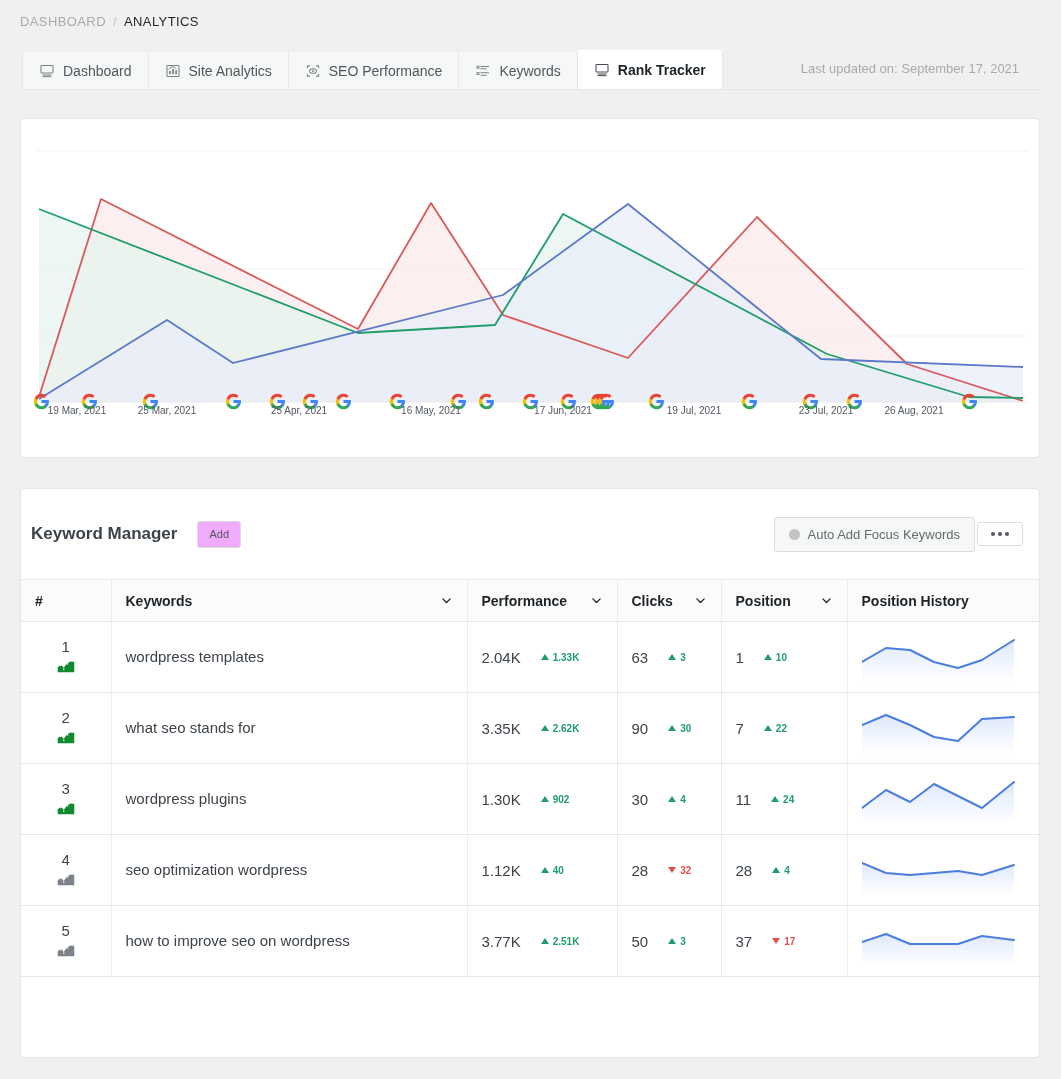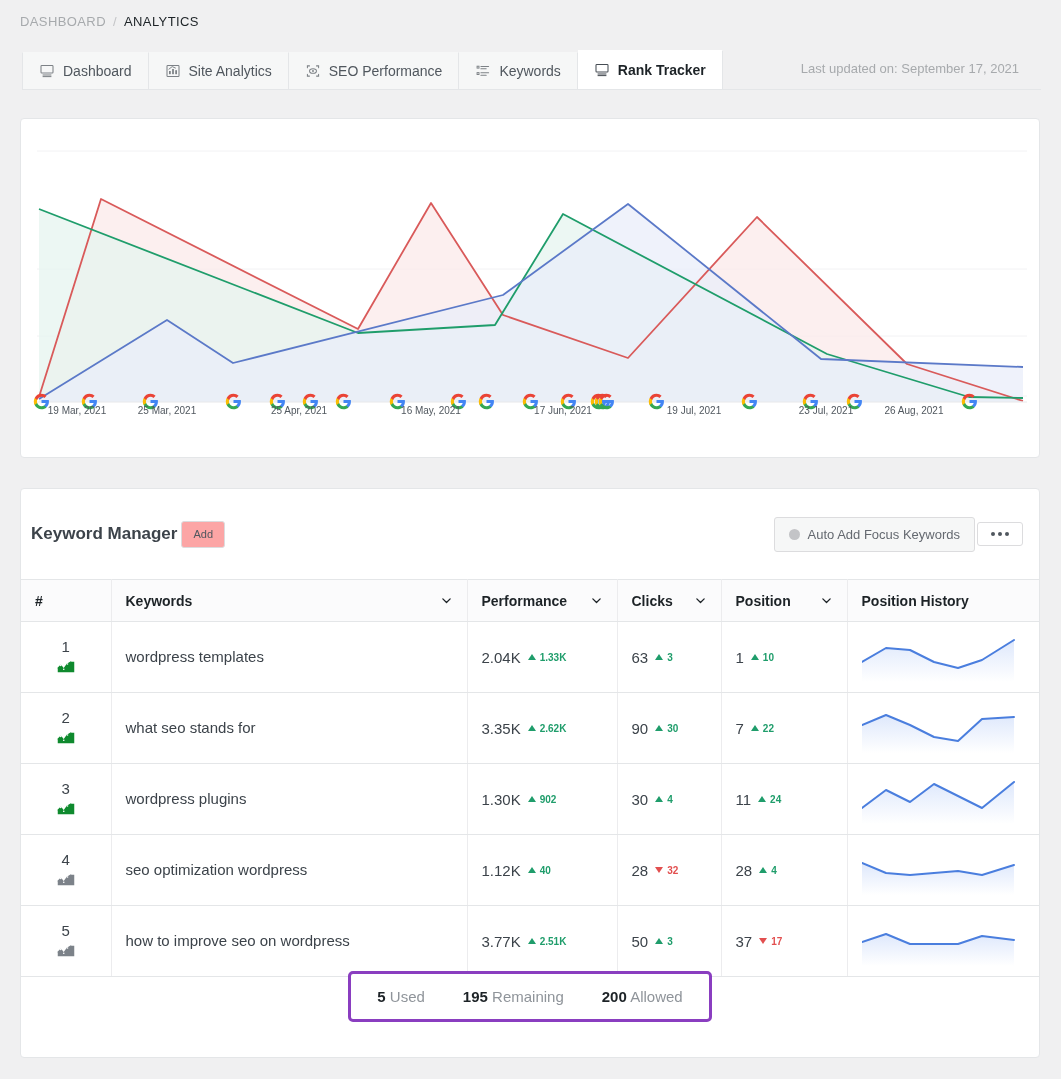--- a/index.html
+++ b/index.html
@@ -70,22 +70,22 @@
     white-space: nowrap; transform: translateX(-50%);
   }
 
   
   .km-head {
     position: absolute; left: 0; top: 0; right: 0; height: 90px;
     display: flex; align-items: center; padding: 0 16px 0 10px; justify-content: center;
   }
   .km-title { font-size: 17px; font-weight: 700; color: #3c434a; margin-left: 0px; }
   .add-btn {
-    margin-left: 4px; font-size: 11px; color: #50575e;
-    border: 1px solid #dcdcde; background: #fca5a5; border-radius: 3px;
+    margin-left: 20px; font-size: 11px; color: #50575e;
+    border: 1px solid #dcdcde; background: #f0abfc; border-radius: 3px;
     padding: 7px 11px; cursor: pointer; line-height: 1;
   }
   .km-right { margin-left: auto; display: flex; align-items: center; gap: 2px; }
   .auto-btn {
     display: flex; align-items: center; gap: 8px;
     border: 1px solid #dcdcde; background: #f6f7f7; border-radius: 3px;
     padding: 9px 14px; font-size: 13px; color: #646970; cursor: pointer;
   }
   .dot { width: 11px; height: 11px; border-radius: 50%; background: #c3c4c7; display: block; }
   .more-btn {
@@ -118,21 +118,21 @@
   }
   table.kw td:last-child { border-right: none; }
   table.kw tr:last-child td { border-bottom: 1px solid #e4e6e8; }
   td.num {
     width: 90px; text-align: center; padding: 0;
     background: #fbfbfc;
   }
   .num-n { font-size: 15px; color: #3c434a; display: block; line-height: 1.05; margin-bottom: 2px; }
   .spark-ico { width: 18px; height: 14px; display: inline-block; vertical-align: middle; }
   .kw-text { font-size: 15px; color: #3c434a; }
-  .metric { display: flex; align-items: center; gap: 7px; }
+  .metric { display: flex; align-items: center; gap: 20px; }
   .metric-val { font-size: 15px; color: #3c434a; }
   .delta { display: flex; align-items: center; gap: 4px; font-size: 10px; font-weight: 700; }
   .delta.up   { color: #1f9d6b; }
   .delta.down { color: #e24f4f; }
   .tri { width: 0; height: 0; }
   .tri.up   { border-left: 4.5px solid transparent; border-right: 4.5px solid transparent; border-bottom: 6px solid #1f9d6b; }
   .tri.down { border-left: 4.5px solid transparent; border-right: 4.5px solid transparent; border-top: 6px solid #e24f4f; }
   td.hist { padding: 0 0 0 10px; }
   .sparkline { display: block; }
 
@@ -697,31 +697,15 @@
     </linearGradient>
                 </defs>
     <path d="M0 26 L24 18 L48 28 L72 28 L96 28 L120 20 L152 24 L152 50 L0 50 Z" fill="url(#sg2618)"></path>
     <path d="M0 26 L24 18 L48 28 L72 28 L96 28 L120 20 L152 24" fill="none" stroke="#4a7ede" stroke-width="2" stroke-linejoin="round" stroke-linecap="round"></path>
   </svg>
             </td>
           </tr>
         </tbody>
     </table>
 
-    <div class="quota-wrap">
-      <div class="quota" style="border-color: rgb(138, 62, 192);">
-        <span class="q">
-          <b>5</b>
-          <span>Used</span>
-        </span>
-        <span class="q">
-          <b>195</b>
-          <span>Remaining</span>
-        </span>
-        <span class="q">
-          <b>200</b>
-          <span>Allowed</span>
-        </span>
-      </div>
-    </div>
 
   </div>
 </div>
 
 </body></html>

